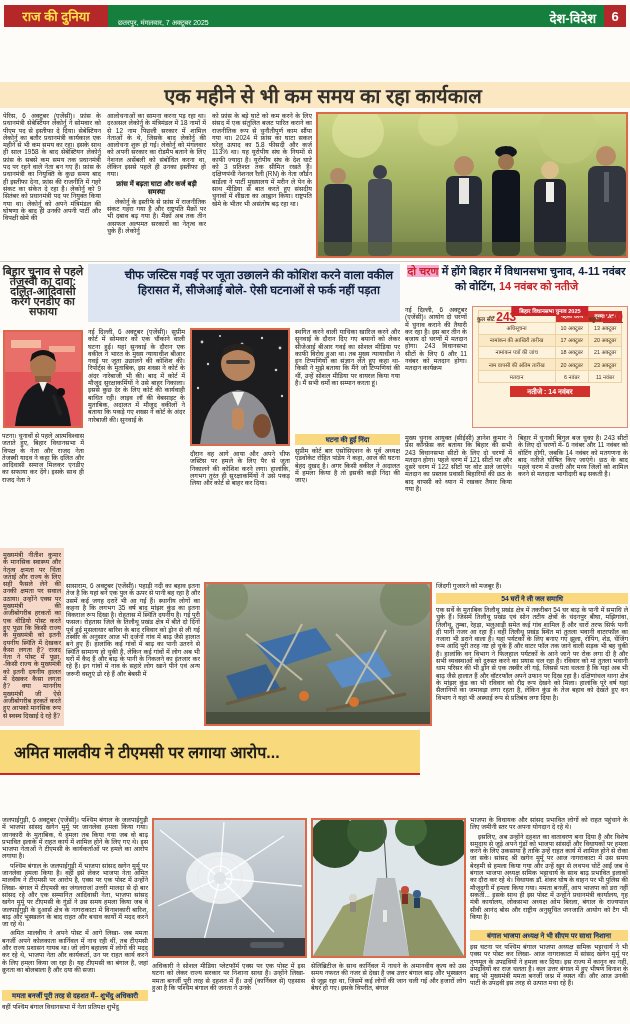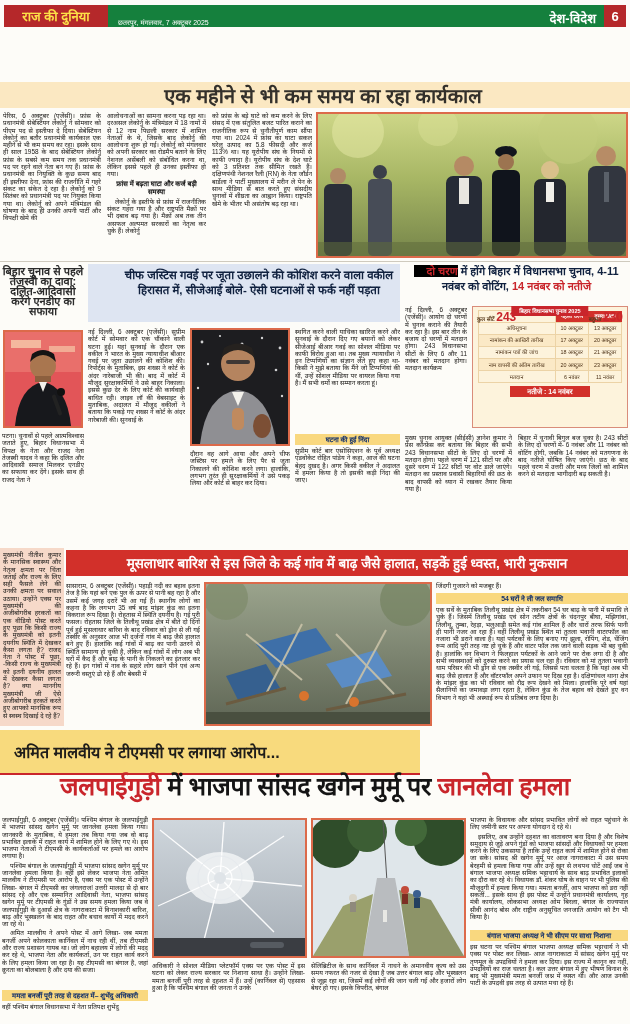--- a/index.html
+++ b/index.html
@@ -21,34 +21,34 @@
   
   .lead-hl{font-size:34px;font-weight:bold;color:#141414;text-align:center;white-space:nowrap;letter-spacing:-.5px;}
   .red{color:#c9252b;}
   .subband{background:#fbe8c2;display:flex;align-items:center;justify-content:center;
            font-size:20px;font-weight:bold;color:#33302b;}
   .mini-sub{font-weight:bold;text-align:center;font-size:6.8px;line-height:8px;margin:2px 0;text-indent:0;color:#111;}
   .rail-hl{font-weight:bold;font-size:11px;line-height:10px;text-align:center;color:#2b2b2b;}
   .cji-hl{background:#dee5f2;color:#10213f;font-weight:bold;font-size:11.5px;line-height:15px;
           text-align:center;padding:4px 6px;}
   .bihar-hl{font-weight:bold;font-size:11px;line-height:15px;text-align:center;color:#10213f;}
-  .hl-mark{background:#000000;padding-left:12px;}
+  .hl-mark{background:#f9a8d4;}
   .yellow-sub{background:#f9d87f;color:#12306b;font-weight:bold;font-size:6.8px;line-height:9px;
               text-align:center;display:block;margin:2px 0;padding:1px 2px;}
   .flood-banner{background:#d2302a;color:#fff;font-weight:bold;font-size:13.5px;
                 display:flex;align-items:center;justify-content:center;white-space:nowrap;}
   .malviya{background:#f8da7d;color:#1f1d1a;font-weight:bold;font-size:16px;
            display:flex;align-items:center;padding-left:14px;border-bottom:2px solid #c9252b;}
   .jal-hl{font-size:25px;font-weight:bold;text-align:center;white-space:nowrap;color:#141414;letter-spacing:-.3px;}
   
   .info-box{background:#fdf3dc;border:1px solid #d98c7a;}
   .info-badge{position:absolute;top:-1px;left:50%;transform:translateX(-50%);background:#c9252b;color:#fff;
               font-size:5.6px;font-weight:bold;padding:1px 8px;white-space:nowrap;}
   .stat{position:absolute;top:3px;font-size:5.6px;color:#5a3c1e;font-weight:bold;}
-  .stat b{font-size:12px;color:#c9252b;}
+  .stat b{font-size:12px;color:#c9252b;text-decoration:underline;}
   .info-title{margin-top:12px;text-align:center;font-weight:bold;font-size:12px;color:#33231a;}
   table.sched{width:94%;margin:3px auto 0;border-collapse:collapse;font-size:5.4px;color:#4a2f14;}
   table.sched th{background:#d2302a;color:#fff;font-weight:bold;padding:1.5px 1px;}
   table.sched td{padding:1.6px 1px;text-align:center;border:1px solid #ecd3a6;}
   table.sched tr:nth-child(odd) td{background:#fbe9c6;}
   .result-pill{background:#d2302a;color:#fff;font-weight:bold;font-size:7px;text-align:center;
                width:80px;margin:3px auto 0;padding:1px 0;}
   .pink-rail{background:#f6d9c9;}
   .divider{border-top:1px solid #cfcabe;}
 </style>
@@ -215,23 +215,20 @@
             <td>11 नवंबर</td>
           </tr>
     </tbody>
       </table>
     <div class="result-pill">नतीजे : 14 नवंबर</div>
   </div>
 
   <div class="abs body-txt" style="left:405px;top:434px;width:107px;height:110px;">मुख्य चुनाव आयुक्त (सीईसी) ज्ञानेश कुमार ने प्रेस कॉन्फ्रेंस कर बताया कि बिहार की सभी 243 विधानसभा सीटों के लिए दो चरणों में मतदान होगा। पहले चरण में 121 सीटों पर और दूसरे चरण में 122 सीटों पर वोट डाले जाएंगे। मतदान का प्रस्ताव प्रवासी बिहारियों की छठ के बाद वापसी को ध्यान में रखकर तैयार किया गया है।</div>
   <div class="abs body-txt" style="left:518px;top:434px;width:110px;height:110px;">बिहार में चुनावी बिगुल बज चुका है। 243 सीटों के लिए दो चरणों में- 6 नवंबर और 11 नवंबर को वोटिंग होगी, जबकि 14 नवंबर को मतगणना के बाद नतीजे घोषित किए जाएंगे। छठ के बाद पहले चरण में उत्तरी और मध्य जिलों को शामिल करने से मतदाता भागीदारी बढ़ सकती है।</div>
 
-  <div class="abs flood-banner" style="left:66px;top:550px;width:562px;height:26px;">
-    <span>मूसलाधार बारिश से इस जिले के कई गांव में बाढ़ जैसे हालात, सड़कें हुई ध्वस्त, भारी नुकसान</span>
-  </div>
   <div class="abs body-txt" style="left:66px;top:582px;width:134px;height:144px;">सासाराम, 6 अक्टूबर (एजेंसी)। पहाड़ी नदी का बहाव इतना तेज है कि यहां बने एक पुल के ऊपर से पानी बह रहा है और उसमें कई जगह दरारें भी आ गई हैं। स्थानीय लोगों का कहना है कि लगभग 35 वर्ष बाद मांझर कुंड का इतना विकराल रूप दिखा है। रोहतास में स्थिति दयनीय है। गई पूरी फसल। रोहतास जिले के तिलौथू प्रखंड क्षेत्र में बीते दो दिनों पूर्व हुई मूसलाधार बारिश के बाद रविवार को ड्रोन से ली गई तस्वीर के अनुसार आज भी दर्जनों गांव में बाढ़ जैसे हालात बने हुए हैं। हालांकि कई गांवों में बाढ़ का पानी उतरने से स्थिति सामान्य हो चुकी है, लेकिन कई गांवों में लोग अब भी घरों में कैद हैं और बाढ़ के पानी के निकलने का इंतजार कर रहे हैं। इन गांवों में नाव के सहारे लोग खाने पीने एवं अन्य जरूरी वस्तुएं ढो रहे हैं और बेबसी में</div>
   <div class="abs photo" style="left:204px;top:582px;width:228px;height:144px;">
     <svg width="224" height="140" viewBox="0 0 224 140">
       <defs>
           <linearGradient id="flg" x1="0" y1="0" x2="0" y2="1">
         <stop offset="0" stop-color="#9aa38c"></stop>
             <stop offset="1" stop-color="#5f6655"></stop>
           </linearGradient>
         </defs>
       <rect width="224" height="140" fill="url(#flg)"></rect>
@@ -258,23 +255,20 @@
   <div class="abs" style="left:436px;top:582px;width:192px;height:144px;">
     <div class="body-txt" style="height:9px;">जिंदगी गुजारने को मजबूर हैं।</div>
     <span class="yellow-sub">54 घरों ने ली जल समाधि</span>
     <div class="body-txt" style="height:118px;">एक सर्वे के मुताबिक तिलौथू प्रखंड क्षेत्र में तकरीबन 54 घर बाढ़ के पानी में समाधि ले चुके हैं। जिसमें तिलौथू प्रखंड एवं सोन तटीय क्षेत्रों के चंदनपुर बीघा, मझिगांवा, तिलौथू, तुम्बा, रेहड़ा, भलुआड़ी समेत कई गांव शामिल हैं और चारों तरफ सिर्फ पानी ही पानी नजर आ रहा है। वहीं तिलौथू प्रखंड स्थित मां तुतला भवानी वाटरफॉल का नजारा भी डराने वाला है। यहां पर्यटकों के लिए बनाए गए झूला, रोपिंग, शेड, चेंजिंग रूम आदि पूरी तरह नष्ट हो चुके हैं और वाटर फॉल तक जाने वाली सड़क भी बह चुकी है। हालांकि वन विभाग ने फिलहाल पर्यटकों के आने जाने पर रोक लगा दी है और सभी व्यवस्थाओं को दुरुस्त करने का प्रयास चल रहा है। रविवार को मां तुतला भवानी धाम परिसर की भी ड्रोन से एक तस्वीर ली गई, जिससे पता चलता है कि यहां अब भी बाढ़ जैसे हालात हैं और वॉटरफॉल अपने उफान पर दिख रहा है। दक्षिणांचल थाना क्षेत्र के मांझर कुंड का भी रविवार को रौद्र रूप देखने को मिला। हालांकि पूरे वर्ष यहां सैलानियों का जमावड़ा लगा रहता है, लेकिन कुंड के तेज बहाव को देखते हुए वन विभाग ने यहां भी अस्थाई रूप से प्रतिबंध लगा दिया है।</div>
   </div>
 
   <div class="abs malviya" style="left:0;top:730px;width:420px;height:45px;">
     <span>अमित मालवीय ने टीएमसी पर लगाया आरोप...</span>
   </div>
 
-  <div class="abs jal-hl" style="left:0;top:768px;width:630px;height:40px;">
-    <span class="red">जलपाईगुड़ी</span><span> में भाजपा सांसद खगेन मुर्मू पर </span><span class="red">जानलेवा हमला</span>
-  </div>
 
   <div class="abs" style="left:2px;top:816px;width:146px;height:208px;">
     <div class="body-txt" style="height:172px;">
       <p style="text-indent:0">जलपाईगुड़ी, 6 अक्टूबर (एजेंसी)। पश्चिम बंगाल के जलपाईगुड़ी में भाजपा सांसद खगेन मुर्मू पर जानलेवा हमला किया गया। जानकारी के मुताबिक, ये हमला तब किया गया जब वो बाढ़ प्रभावित इलाके में राहत कार्य में शामिल होने के लिए गए थे। इस भाजपा नेताओं ने टीएमसी के कार्यकर्ताओं पर हमले का आरोप लगाया है।</p>
       <p>पश्चिम बंगाल के जलपाईगुड़ी में भाजपा सांसद खगेन मुर्मू पर जानलेवा हमला किया है। वहीं इसे लेकर भाजपा नेता अमित मालवीय ने टीएमसी पर आरोप है, एक्स पर एक पोस्ट में उन्होंने लिखा- बंगाल में टीएमसी का जंगलराज! उत्तरी मालदा से दो बार सांसद रहे और एक सम्मानित आदिवासी नेता, भाजपा सांसद खगेन मुर्मू पर टीएमसी के गुंडों ने उस समय हमला किया जब वे जलपाईगुड़ी के दुआर्स क्षेत्र के नागराकाटा में विनाशकारी बारिश, बाढ़ और भूस्खलन के बाद राहत और बचाव कार्यों में मदद करने जा रहे थे।</p>
       <p>अमित मालवीय ने अपने पोस्ट में आगे लिखा- जब ममता बनर्जी अपने कोलकाता कार्निवल में नाच रही थीं, तब टीएमसी और राज्य प्रशासन गायब था। जो लोग बहालय में लोगों की मदद कर रहे थे, भाजपा नेता और कार्यकर्ता, उन पर राहत कार्य करने के लिए हमला किया जा रहा है। यह टीएमसी का बंगाल है, जहां क्रूरता का बोलबाला है और दया की सजा।</p>
     </div>
     <span class="yellow-sub">ममता बनर्जी पूरी तरह से दहशत में– शुभेंदु अधिकारी</span>
     <div class="body-txt" style="height:12px;">वहीं पश्चिम बंगाल विधानसभा में नेता प्रतिपक्ष शुभेंदु</div>
   </div>

